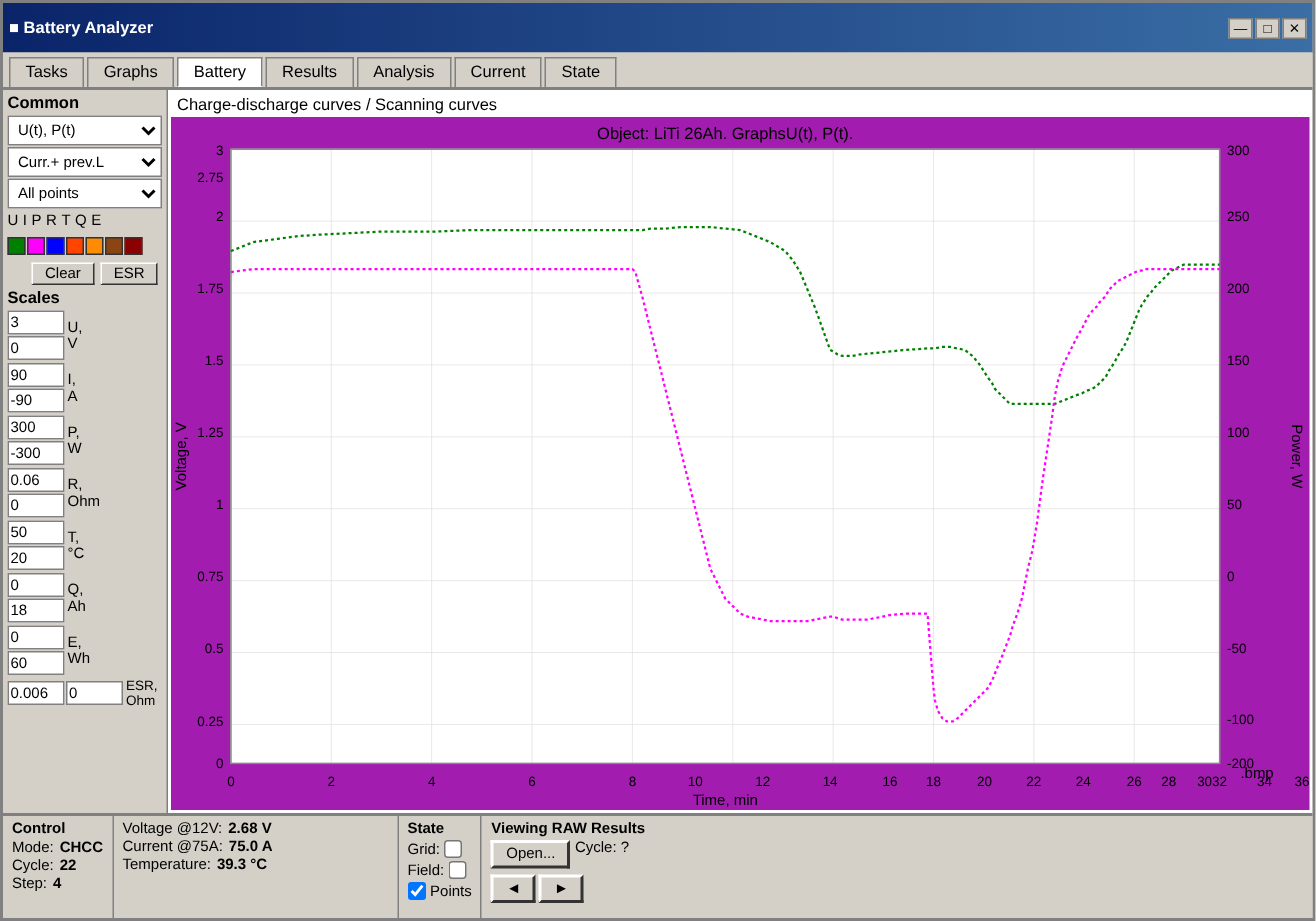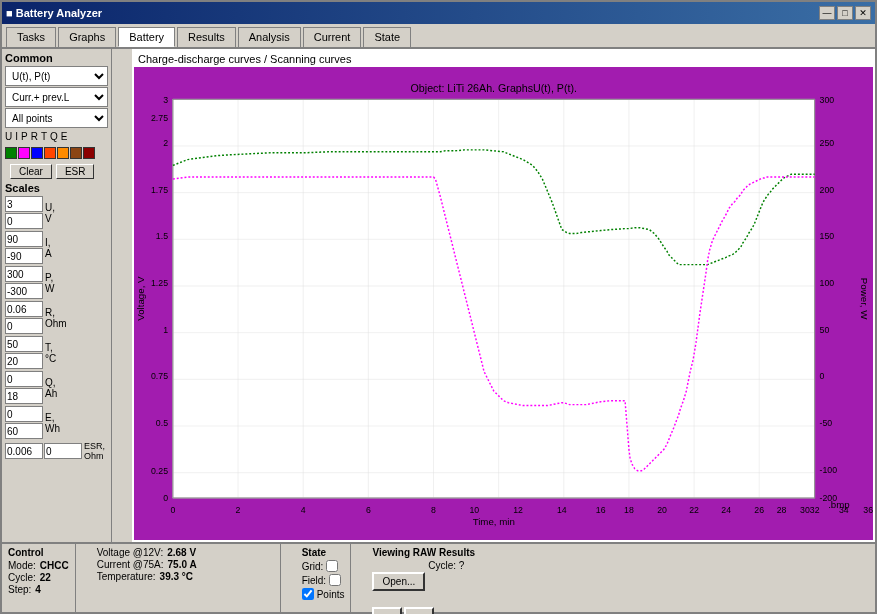--- a/index.html
+++ b/index.html
@@ -1,72 +1,72 @@
 <!DOCTYPE html>
 <html><head>
   <meta charset="utf-8">
   <style>
     * { box-sizing: border-box; margin: 0; padding: 0; }
     body { font-family: 'Segoe UI', Tahoma, sans-serif; font-size: 11px; background: #d4d0c8; width: 877px; height: 614px; overflow: hidden; }
     
     .window { width: 877px; height: 614px; background: #d4d0c8; border: 2px solid #808080; display: flex; flex-direction: column; }
     
     
-    .title-bar { height: 22px; background: linear-gradient(to right, #0a246a, #3a6ea5); display: flex; align-items: center; justify-content: space-between; padding: 0 4px; }
+    .title-bar { height: 33px; background: linear-gradient(to right, #0a246a, #3a6ea5); display: flex; align-items: center; justify-content: space-between; padding: 0 4px; }
     .title-bar-text { color: white; font-size: 11px; font-weight: bold; }
     .title-bar-buttons { display: flex; gap: 2px; }
     .tb-btn { width: 16px; height: 14px; background: #d4d0c8; border: 1px solid #808080; font-size: 9px; display: flex; align-items: center; justify-content: center; cursor: pointer; }
     
     
     .menu-tabs { display: flex; background: #d4d0c8; border-bottom: 2px solid #808080; padding: 3px 4px 0; }
     .tab { padding: 3px 10px; border: 1px solid #808080; border-bottom: none; background: #d4d0c8; cursor: pointer; margin-right: 2px; font-size: 11px; }
     .tab.active { background: #ffffff; border-bottom: 1px solid white; z-index: 1; }
     
     
-    .main-content { display: flex; flex: 1; overflow: hidden; gap: 20px; }
+    .main-content { display: flex; flex: 1; overflow: hidden; }
     
     
     .left-panel { width: 110px; background: #d4d0c8; border-right: 1px solid #808080; padding: 2px; display: flex; flex-direction: column; gap: 2px; overflow: hidden; }
     
     .section-label { font-size: 11px; font-weight: bold; margin-bottom: 1px; }
     
     .dropdown { width: 100%; height: 20px; font-size: 10px; background: white; border: 1px solid #808080; padding: 0 2px; }
     
     .color-row { display: flex; gap: 1px; align-items: center; margin: 2px 0; }
     .color-box { width: 12px; height: 12px; border: 1px solid #333; }
     
-    .btn-row { display: flex; gap: 4px; margin: 2px 5px; }
+    .btn-row { display: flex; gap: 4px; margin: 2px 16px; }
     .btn-small { padding: 1px 8px; font-size: 10px; background: #d4d0c8; border: 1px solid #808080; cursor: pointer; border-top-color: #fff; border-left-color: #fff; border-bottom-color: #333; border-right-color: #333; }
     .scale-row { display: flex; align-items: center; margin-bottom: 1px; gap: 2px; }
     .scale-input { width: 38px; height: 16px; font-size: 10px; border: 1px solid #808080; background: white; padding: 0 1px; }
     .scale-unit { font-size: 10px; width: 22px; }
     
     
     .chart-area { flex: 1; background: white; display: flex; flex-direction: column; padding: 2px; }
     .chart-title { font-size: 11px; padding: 2px 4px; }
     .chart-container { flex: 1; position: relative; background: #a21caf; }
     
     
-    .bottom-bar { height: 70px; background: #d4d0c8; border-top: 2px solid #808080; display: flex; gap: 15px; }
+    .bottom-bar { height: 70px; background: #d4d0c8; border-top: 2px solid #808080; display: flex; gap: 0; }
     
     .bottom-section { padding: 3px 6px; border-right: 1px solid #808080; }
     .bottom-section-label { font-size: 10px; font-weight: bold; margin-bottom: 2px; }
     .bottom-row { display: flex; gap: 4px; align-items: center; font-size: 10px; margin-bottom: 1px; }
     .bottom-value { font-weight: bold; }
     
     .connected-text { color: #ff00ff; font-weight: bold; font-size: 12px; }
     
     .setup-section { padding: 3px 6px; border-right: 1px solid #808080; }
     .setup-row { display: flex; align-items: center; gap: 3px; font-size: 10px; margin-bottom: 2px; }
     .setup-checkbox { width: 12px; height: 12px; }
     
     .viewing-section { padding: 3px 6px; flex: 1; }
     .viewing-label { font-size: 10px; font-weight: bold; margin-bottom: 2px; }
     .viewing-btns { display: flex; gap: 3px; }
-    .viewing-btn { padding: 2px 8px; font-size: 10px; background: #d4d0c8; border: 2px solid; border-top-color: #fff; border-left-color: #fff; border-bottom-color: #333; border-right-color: #333; cursor: pointer; margin-top: 12px; }
+    .viewing-btn { padding: 2px 8px; font-size: 10px; background: #d4d0c8; border: 2px solid; border-top-color: #fff; border-left-color: #fff; border-bottom-color: #333; border-right-color: #333; cursor: pointer; }
     .cycle-label { font-size: 10px; }
     
     
     svg { width: 100%; height: 100%; }
 
     .left-panel-inner { display: flex; flex-direction: column; gap: 1px; padding: 1px; height: 100%; }
     
     .start-btn { padding: 2px 10px; font-size: 10px; background: #d4d0c8; border: 2px solid; border-top-color: #fff; border-left-color: #fff; border-bottom-color: #333; border-right-color: #333; cursor: pointer; color: #888; }
     .stop-btn { padding: 2px 10px; font-size: 10px; background: #d4d0c8; border: 2px solid; border-top-color: #fff; border-left-color: #fff; border-bottom-color: #333; border-right-color: #333; cursor: pointer; }
   </style>

